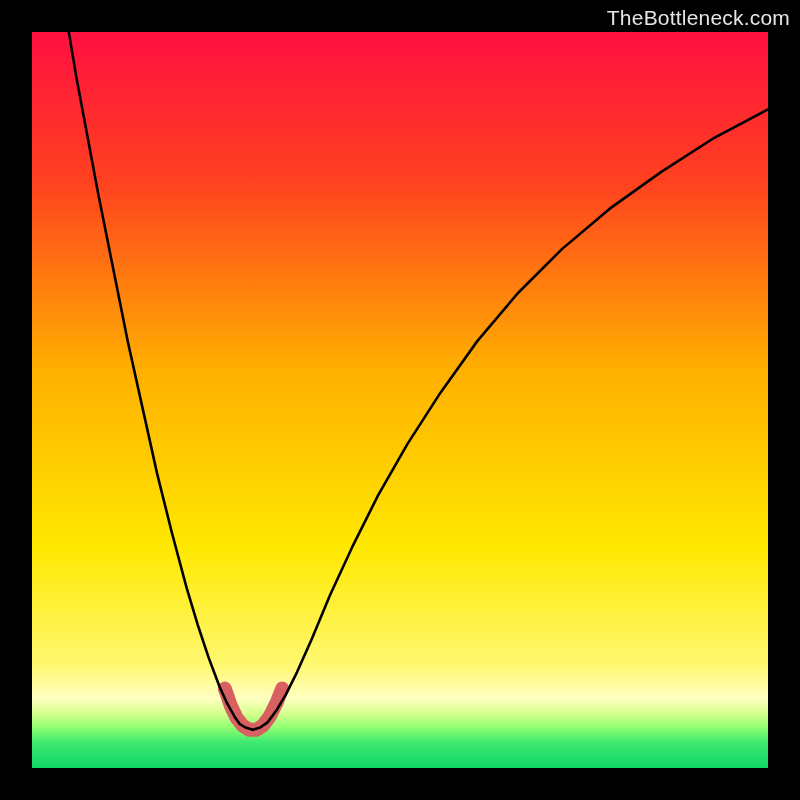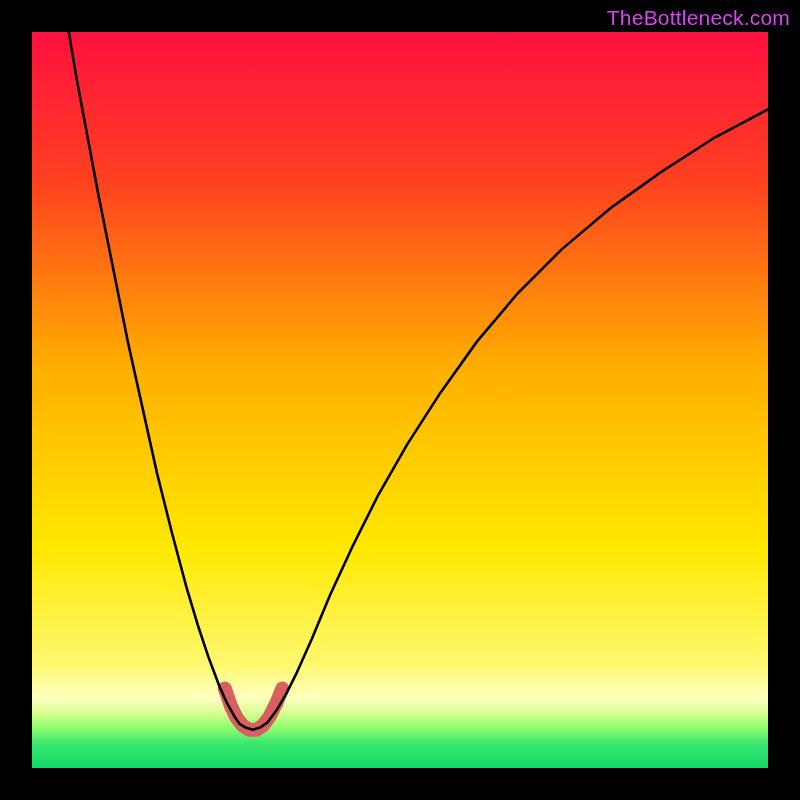--- a/index.html
+++ b/index.html
@@ -31,21 +31,21 @@
     left: 0;
     top: 0;
     width: 736px;
     height: 736px;
     pointer-events: none;
   }
   .watermark {
     position: absolute;
     top: 6px;
     right: 10px;
-    color: #d946ef;
+    color: #e5e5e5;
     font-size: 21px;
     letter-spacing: 0.2px;
     font-weight: 400;
     user-select: none;
   }
 </style>
 </head>
 <body>
 
 <div class="frame">

